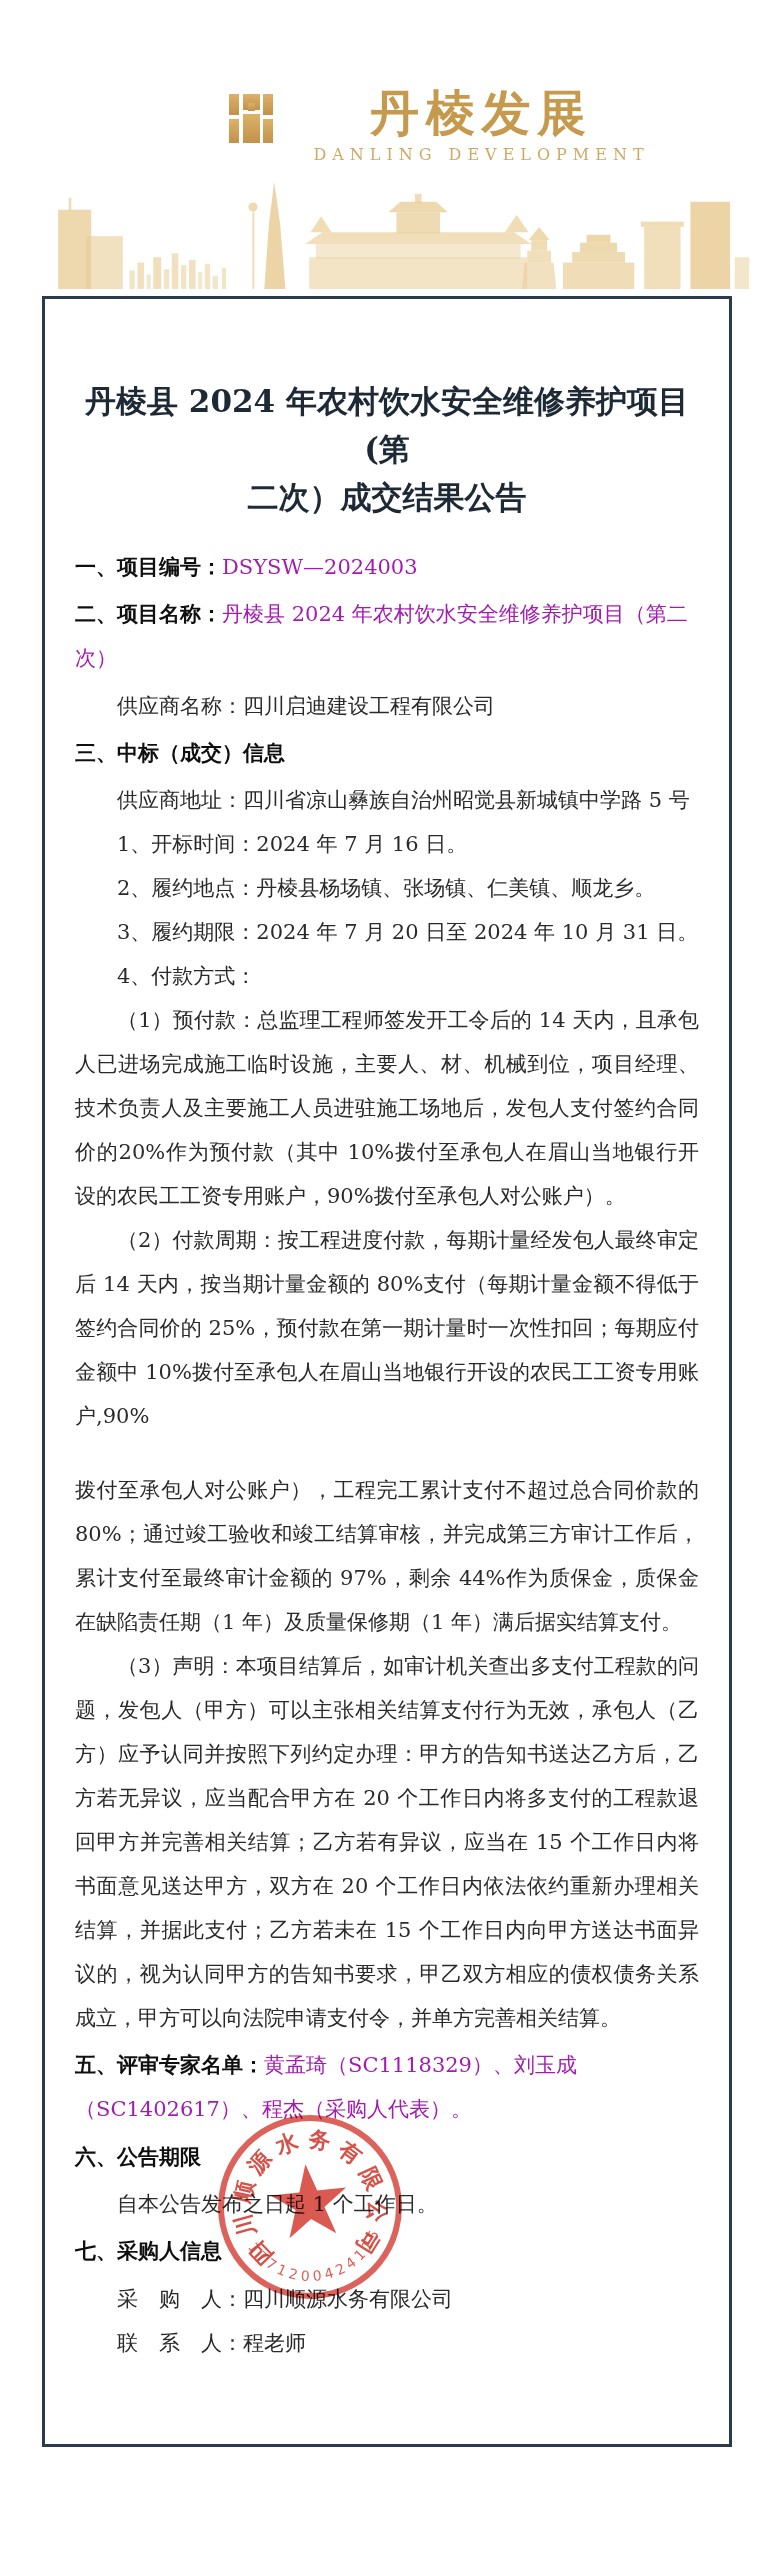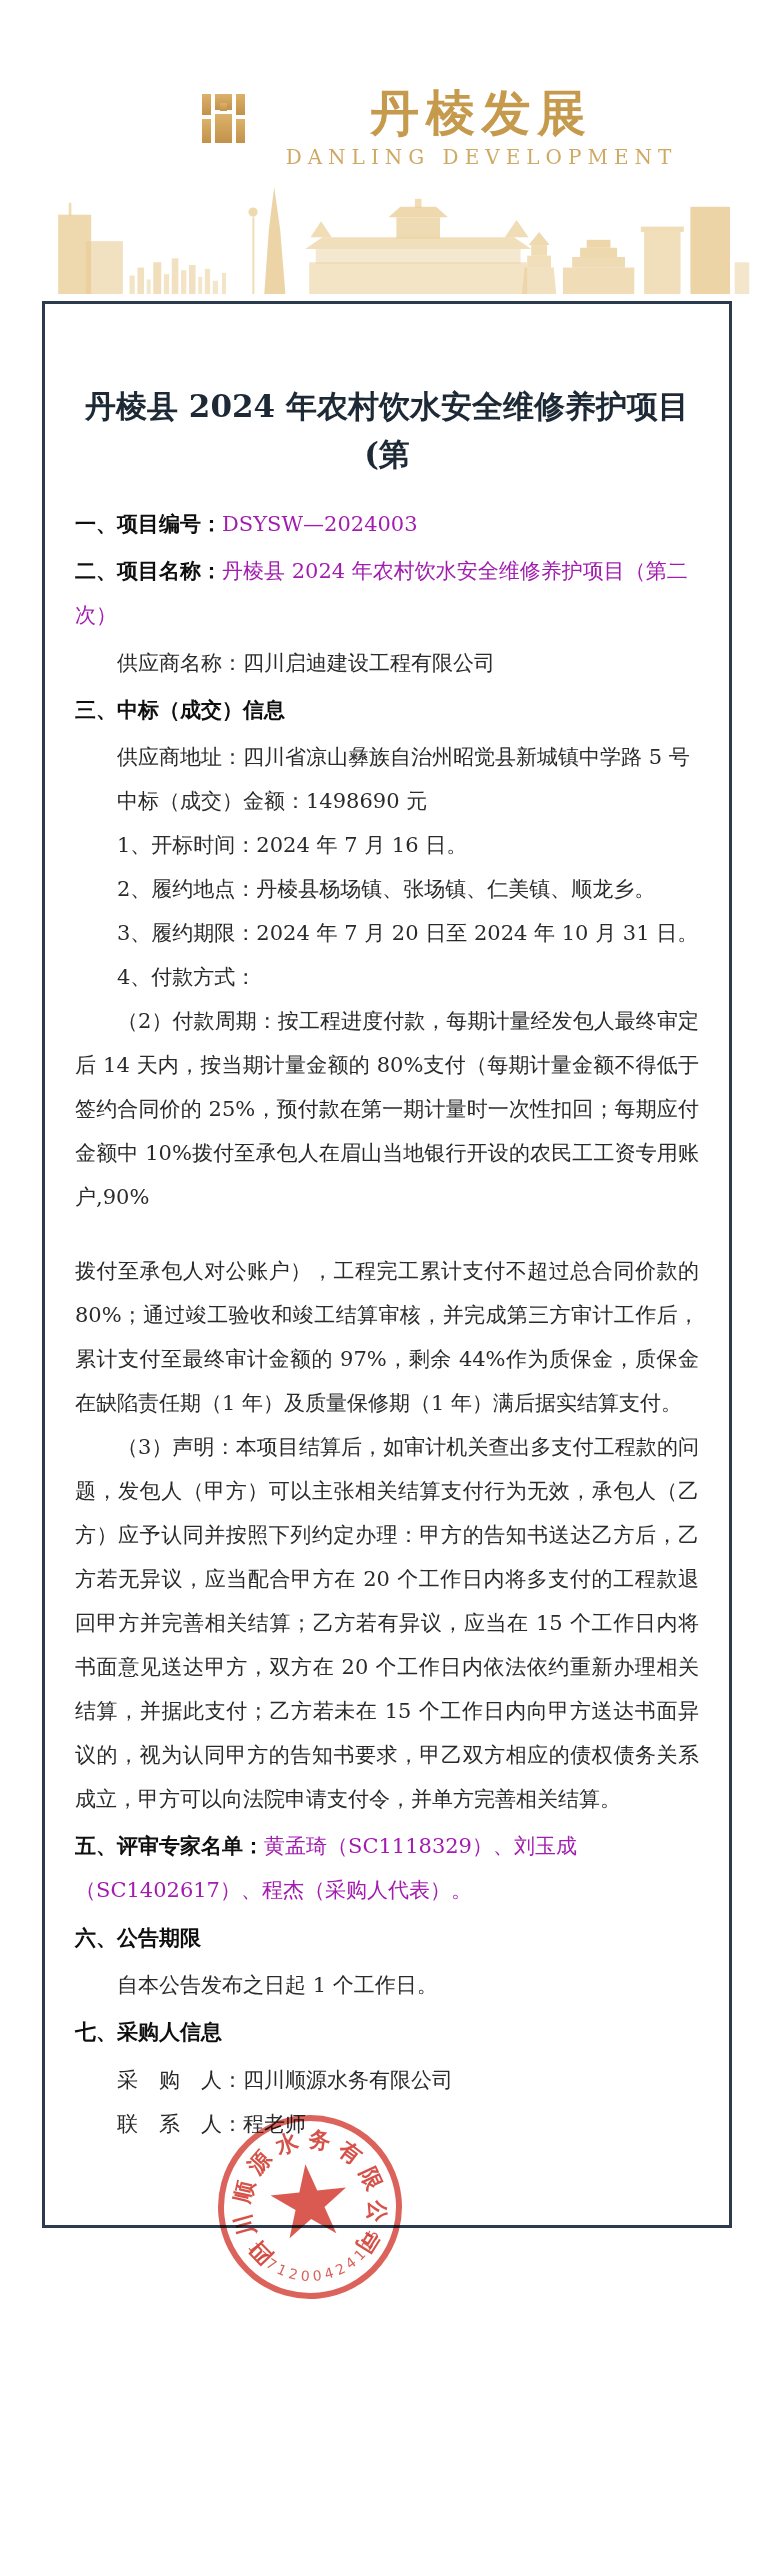--- a/index.html
+++ b/index.html
@@ -17,21 +17,21 @@
   .li-a { left:0;   top:0;    width:9.2px; height:21px; }
   .li-b { left:0;   top:25px; width:9.2px; height:24px; }
   .li-c { left:13.2px; top:0;   width:17px; height:16px; }
   .li-d { left:13.2px; top:20px; width:17px; height:29px; }
   .li-e { left:34px; top:0;   width:9.2px; height:21px; }
   .li-f { left:34px; top:25px; width:9.2px; height:24px; }
   .li-n { left:18.5px; top:9.2px; width:6.6px; height:8px; background:#fff; }
   .logo-text-wrap { text-align:center; }
   .logo-cn { font-size:49px; font-weight:700; letter-spacing:6.6px; color:#c59a4d; line-height:1.1;
              font-family:"DejaVu Serif", serif; }
-  .logo-en { margin-top:4px; font-size:20px; letter-spacing:6px; color:#cfa964;
+  .logo-en { margin-top:4px; font-size:16px; letter-spacing:6px; color:#cfa964;
              font-family:"DejaVu Serif", serif; }
   
   .skyline { display:block; margin-top:14.5px; width:773px; height:111px; }
   
   .doc-box {
     margin:6.6px 41px 0 42px;
     border:3.3px solid #2c3a4d;
     padding:40px 30px 79px 30px;
     background:#ffffff;
   }
@@ -122,32 +122,33 @@
         <rect x="970" y="66" width="65" height="8" opacity=".7"></rect>
         <rect x="1045" y="36" width="60" height="132" opacity=".85"></rect>
         <rect x="1112" y="120" width="22" height="48" opacity=".5"></rect>
       </g>
     </svg>
   </header>
 
   <main class="doc-box">
     <h1 class="title">
       <span>丹棱县 2024 年农村饮水安全维修养护项目(第</span><br>
+      <span>二次）成交结果公告</span>
     </h1>
     <div id="content">
         <p class="blk blk-heading"><b class="lbl">一、项目编号：</b><span class="val">DSYSW—2024003</span></p>
         <p class="blk blk-heading"><b class="lbl">二、项目名称：</b><span class="val">丹棱县 2024 年农村饮水安全维修养护项目（第二次）</span></p>
         <p class="blk blk-line">供应商名称：四川启迪建设工程有限公司</p>
         <p class="blk blk-heading"><b class="lbl">三、中标（成交）信息</b></p>
         <p class="blk blk-line">供应商地址：四川省凉山彝族自治州昭觉县新城镇中学路 5 号</p>
-        <p class="blk blk-line">中标（成交）金额：1498690 元</p>
         <p class="blk blk-line">1、开标时间：2024 年 7 月 16 日。</p>
         <p class="blk blk-line">2、履约地点：丹棱县杨场镇、张场镇、仁美镇、顺龙乡。</p>
         <p class="blk blk-line">3、履约期限：2024 年 7 月 20 日至 2024 年 10 月 31 日。</p>
         <p class="blk blk-line">4、付款方式：</p>
+        <p class="blk blk-para">（1）预付款：总监理工程师签发开工令后的 14 天内，且承包人已进场完成施工临时设施，主要人、材、机械到位，项目经理、技术负责人及主要施工人员进驻施工场地后，发包人支付签约合同价的20%作为预付款（其中 10%拨付至承包人在眉山当地银行开设的农民工工资专用账户，90%拨付至承包人对公账户）。</p>
         <p class="blk blk-para">（2）付款周期：按工程进度付款，每期计量经发包人最终审定后 14 天内，按当期计量金额的 80%支付（每期计量金额不得低于签约合同价的 25%，预付款在第一期计量时一次性扣回；每期应付金额中 10%拨付至承包人在眉山当地银行开设的农民工工资专用账户,90%</p>
         <p class="blk blk-para-cont">拨付至承包人对公账户），工程完工累计支付不超过总合同价款的80%；通过竣工验收和竣工结算审核，并完成第三方审计工作后，累计支付至最终审计金额的 97%，剩余 44%作为质保金，质保金在缺陷责任期（1 年）及质量保修期（1 年）满后据实结算支付。</p>
         <p class="blk blk-para">（3）声明：本项目结算后，如审计机关查出多支付工程款的问题，发包人（甲方）可以主张相关结算支付行为无效，承包人（乙方）应予认同并按照下列约定办理：甲方的告知书送达乙方后，乙方若无异议，应当配合甲方在 20 个工作日内将多支付的工程款退回甲方并完善相关结算；乙方若有异议，应当在 15 个工作日内将书面意见送达甲方，双方在 20 个工作日内依法依约重新办理相关结算，并据此支付；乙方若未在 15 个工作日内向甲方送达书面异议的，视为认同甲方的告知书要求，甲乙双方相应的债权债务关系成立，甲方可以向法院申请支付令，并单方完善相关结算。</p>
         <p class="blk blk-heading"><b class="lbl">五、评审专家名单：</b><span class="val">黄孟琦（SC1118329）、刘玉成（SC1402617）、程杰（采购人代表）。</span></p>
         <p class="blk blk-heading"><b class="lbl">六、公告期限</b></p>
         <p class="blk blk-line">自本公告发布之日起 1 个工作日。</p>
         <p class="blk blk-heading"><b class="lbl">七、采购人信息</b></p>
         <p class="blk blk-line">采　购　人：四川顺源水务有限公司</p>
         <p class="blk blk-line">联　系　人：程老师</p>
       </div>

